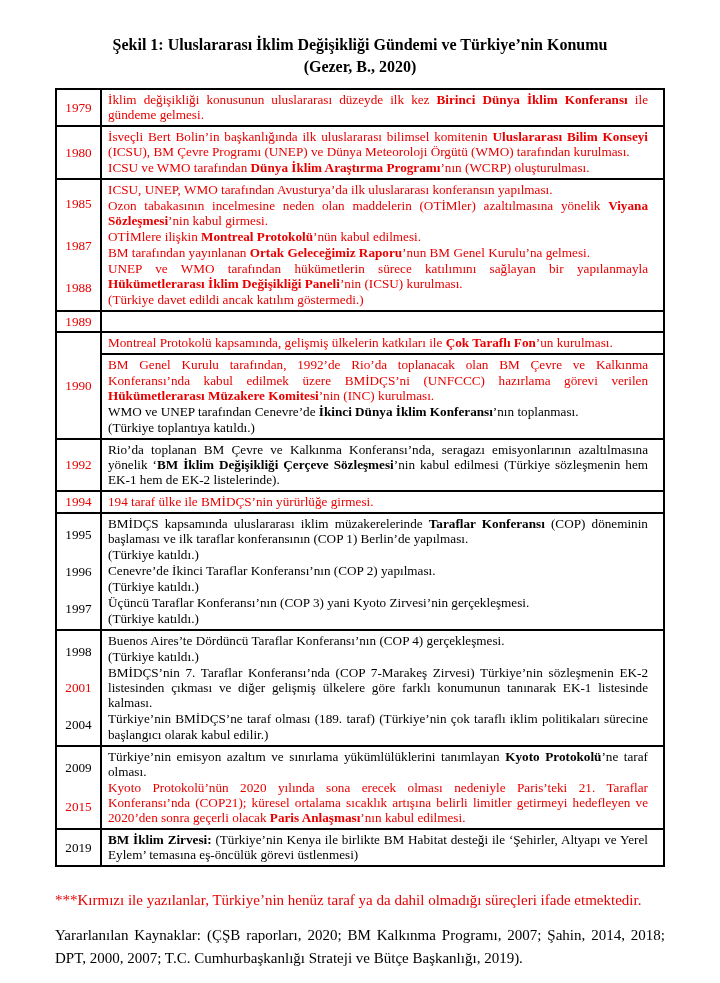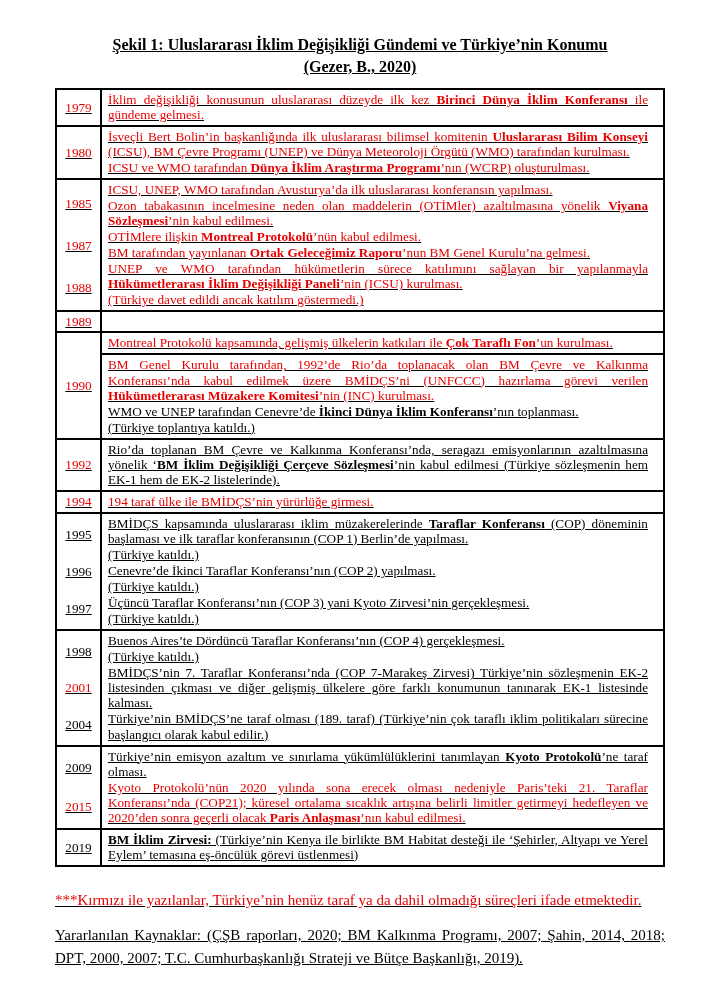--- a/index.html
+++ b/index.html
@@ -10,21 +10,20 @@
     background: #ffffff;
     overflow: hidden;
     font-family: "Liberation Serif", "DejaVu Serif", serif;
     color: #000;
   }
   .page {
     box-sizing: border-box;
     width: 720px;
     height: 983px;
     padding: 34px 55px 0 55px;
-    text-decoration: underline;
   }
   .title-block { text-align: center; font-weight: bold; font-size: 16px; line-height: 1.4; }
   .red { color: var(--red, #e80000); }
   b, .b { font-weight: bold; }
 
   
   .ttable {
     margin-top: 9px;
     border: 2px solid #000;
     font-size: 13.2px;
@@ -93,21 +92,21 @@
       </div>
       <div class="trow">
         <div class="ycell">
           <div class="year red">1985</div>
           <div class="year red">1987</div>
           <div class="year red">1988</div>
         </div>
         <div class="ccell">
           <div class="sec">
             <p class="red"><span>ICSU, UNEP, WMO tarafından Avusturya’da ilk uluslararası konferansın yapılması.</span></p>
-            <p class="red"><span>Ozon tabakasının incelmesine neden olan maddelerin (OTİMler) azaltılmasına yönelik </span><span class="b">Viyana Sözleşmesi</span><span>’nin kabul edilmesi.</span></p>
+            <p class="red"><span>Ozon tabakasının incelmesine neden olan maddelerin (OTİMler) azaltılmasına yönelik </span><span class="b">Viyana Sözleşmesi</span><span>’nin kabul girmesi.</span></p>
             <p class="red"><span>OTİMlere ilişkin </span><span class="b">Montreal Protokolü</span><span>’nün kabul edilmesi.</span></p>
             <p class="red"><span>BM tarafından yayınlanan </span><span class="b">Ortak Geleceğimiz Raporu</span><span>’nun BM Genel Kurulu’na gelmesi.</span></p>
             <p class="red"><span>UNEP ve WMO tarafından hükümetlerin sürece katılımını sağlayan bir yapılanmayla </span><span class="b">Hükümetlerarası İklim Değişikliği Paneli</span><span>’nin (ICSU) kurulması.</span></p>
             <p class="red"><span>(Türkiye davet edildi ancak katılım göstermedi.)</span></p>
           </div>
         </div>
       </div>
       <div class="trow">
         <div class="ycell">
           <div class="year red">1989</div>

